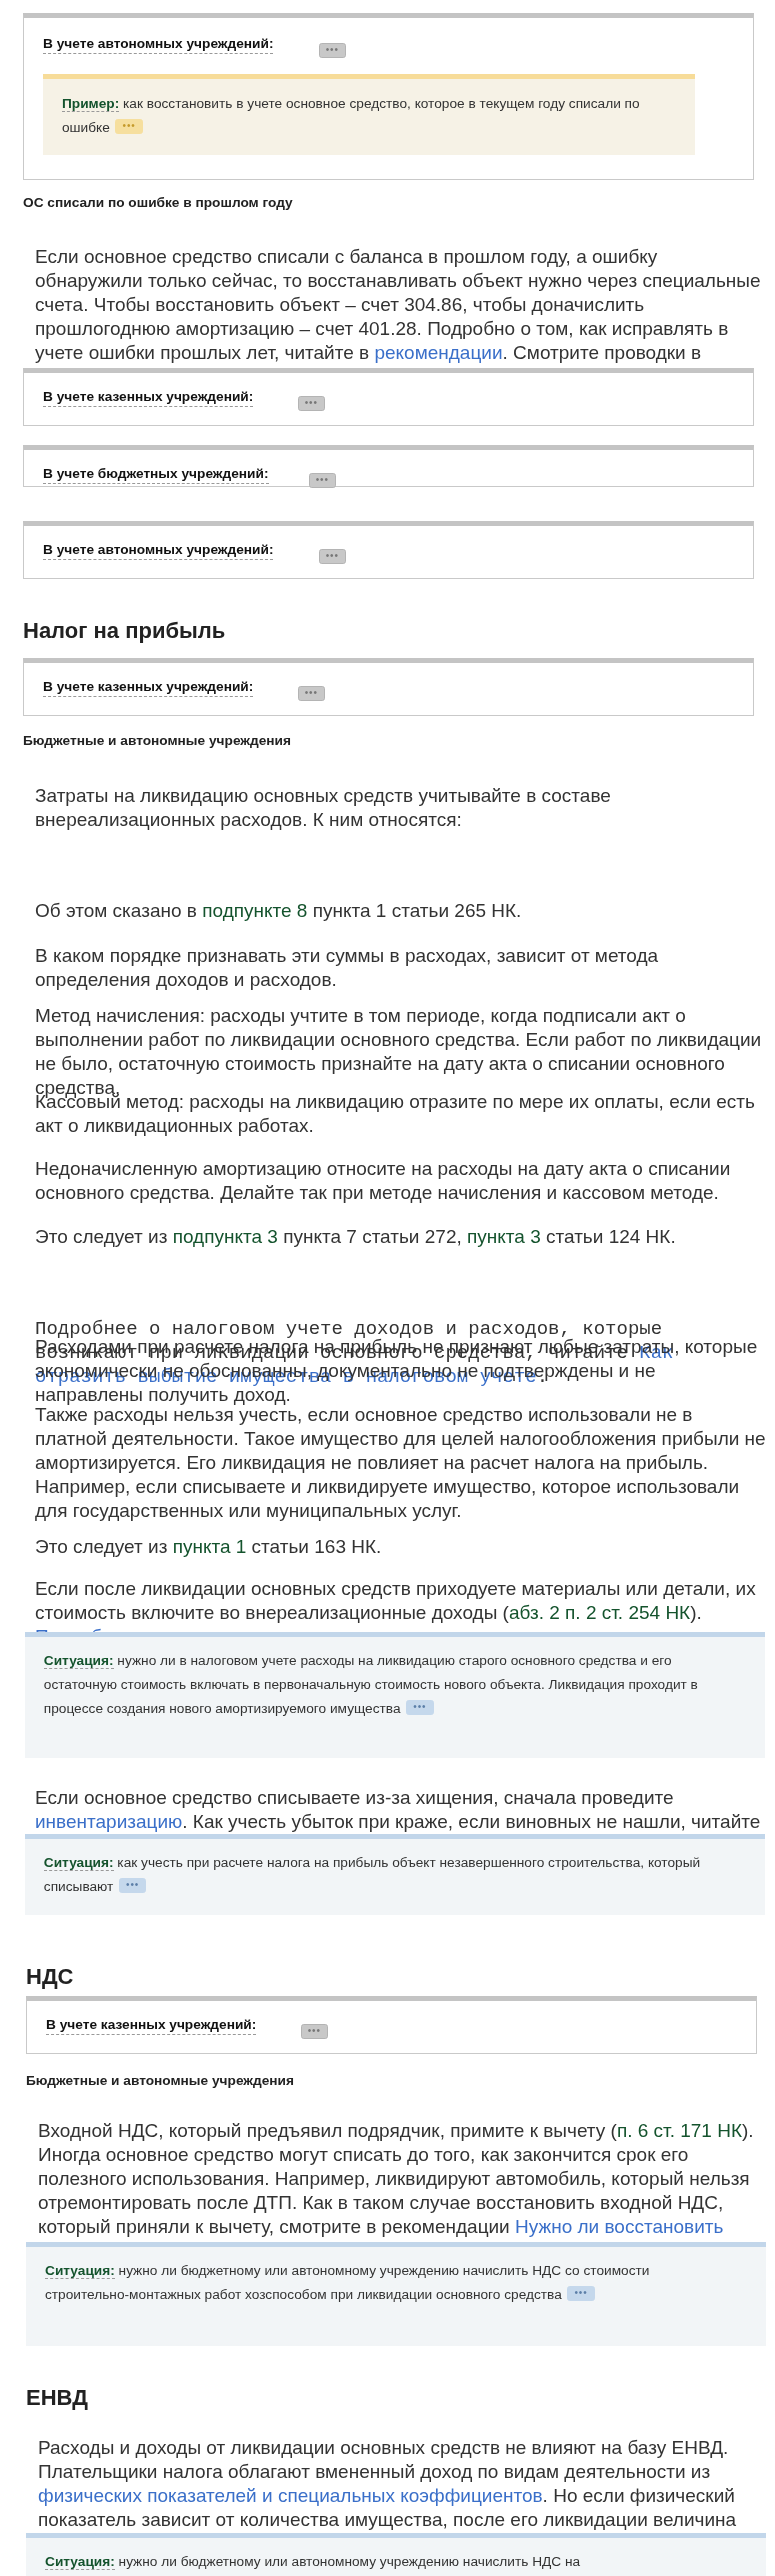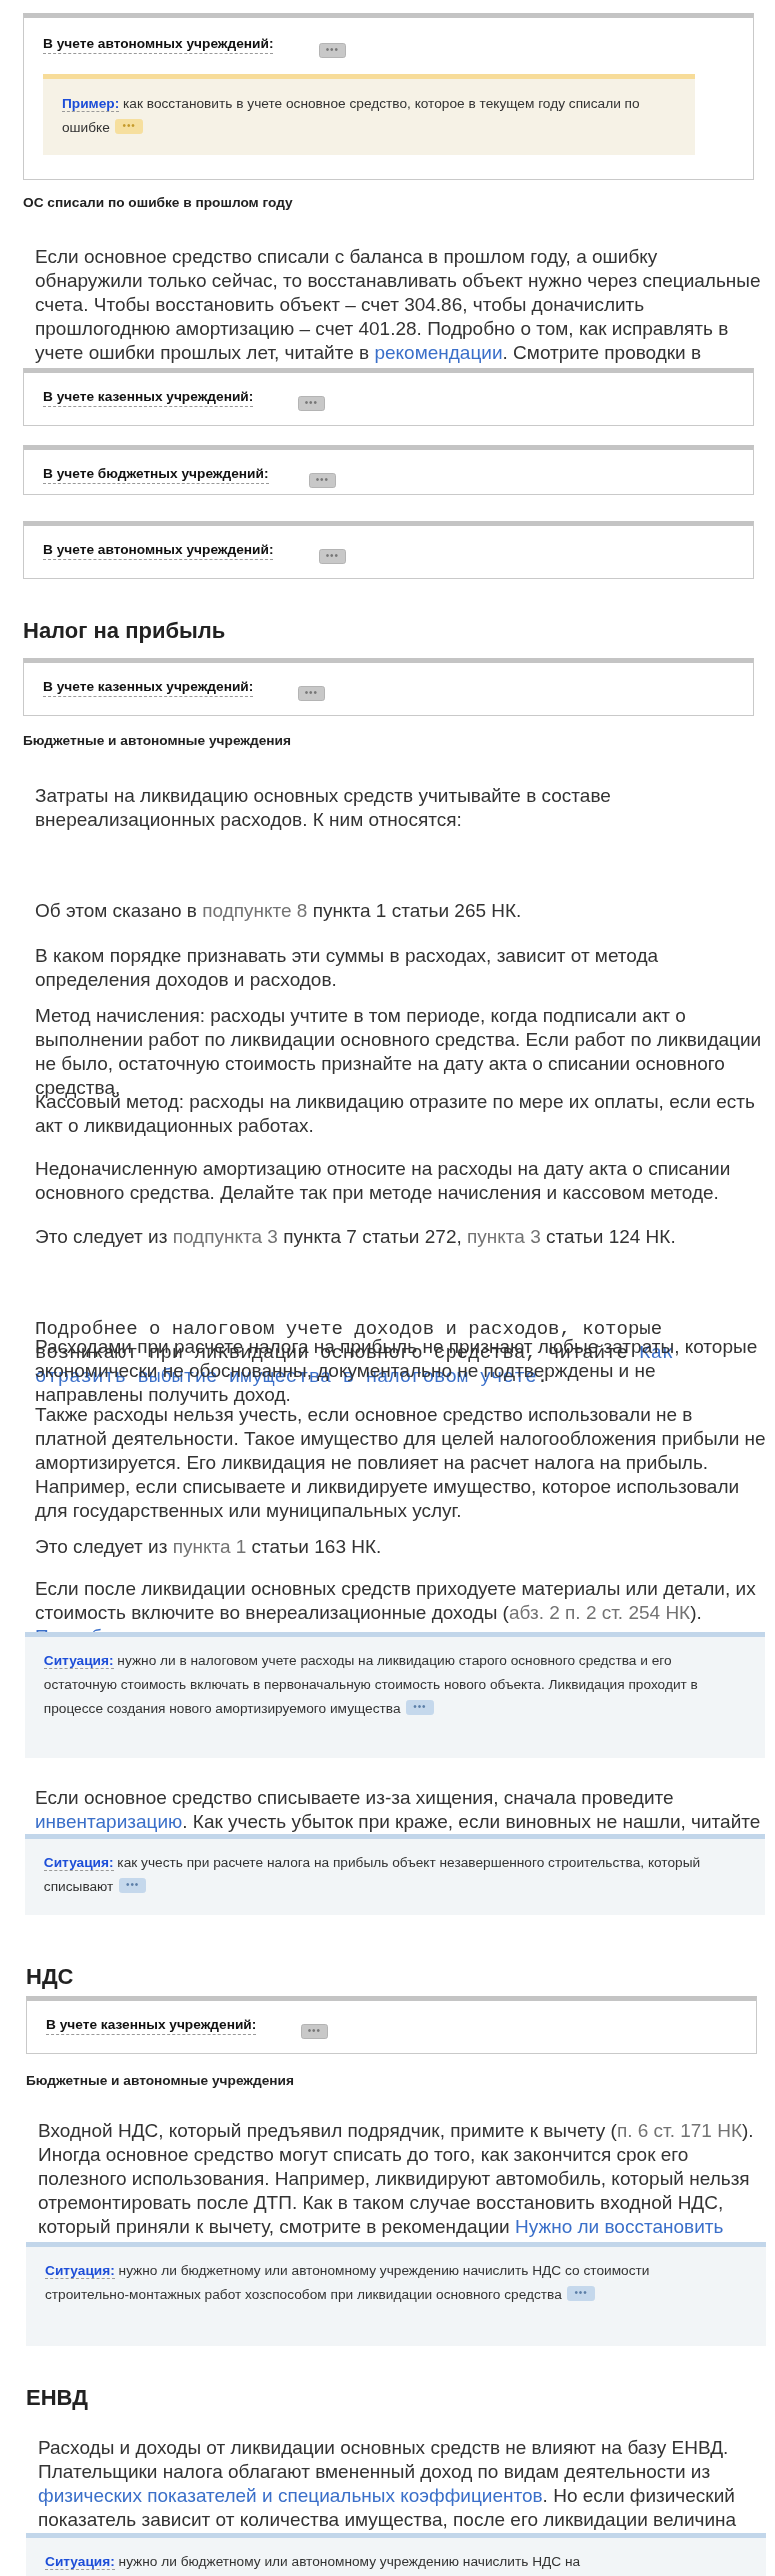--- a/index.html
+++ b/index.html
@@ -35,27 +35,27 @@
 
   .ex-box {
     position: absolute; left: 19px; width: 652px; background: #f6f2e6;
     border-top: 5.5px solid #f7dc99; box-sizing: border-box;
   }
   .sit-box {
     position: absolute; left: 1.8px; width: 740px; background: #f2f5f7;
     border-top: 5.5px solid #c2d6ea; box-sizing: border-box;
   }
   .box-text { position: absolute; left: 19px; right: 37px; font-size: 13.7px; line-height: 24px; color: #333; }
-  .lbl { font-weight: bold; color: #1d4ed8; border-bottom: 0.9px dashed #999; cursor: pointer; }
+  .lbl { font-weight: bold; color: #14532d; border-bottom: 0.9px dashed #999; cursor: pointer; }
 
   h2.sec { position: absolute; left: 0; margin: 0; font-size: 22px; line-height: 27.5px; font-weight: bold; color: #222; }
   h3.sub { position: absolute; left: 0; margin: 0; font-size: 13.7px; line-height: 18.3px; font-weight: bold; color: #222; }
   p.par { position: absolute; left: 0; width: 732px; margin: 12px; font-size: 19px; line-height: 24px; color: #333; }
   a.lnk { color: #3a6fc9; text-decoration: none; cursor: pointer; }
-  a.law { color: #737373; text-decoration: none; cursor: pointer; }
+  a.law { color: #14532d; text-decoration: none; cursor: pointer; }
   .dash { color: #555; margin-right: 7.3px; }
 </style>
 </head>
 <body>
 
 <div class="content">
 
   <div class="acc" style="top:13px;height:167px;">
     <div class="acc-title" style="top:16.5px;">
       <span>В учете автономных учреждений:</span>
@@ -72,21 +72,21 @@
   <h3 class="sub" style="top:194px;">ОС списали по ошибке в прошлом году</h3>
 
   <p class="par" style="top:233px;">
     <span>Если основное средство списали с баланса в прошлом году, а ошибку обнаружили только сейчас, то восстанавливать объект нужно через специальные счета. Чтобы восстановить объект – счет 304.86, чтобы доначислить прошлогоднюю амортизацию – счет 401.28. Подробно о том, как исправлять в учете ошибки прошлых лет, читайте в </span><a class="lnk">рекомендации</a><span>. Смотрите проводки в примерах по типам учреждений.</span>
   </p>
 
   <div class="acc" style="top:368px;height:58px;">
     <div class="acc-title" style="top:14.6px;">В учете казенных учреждений:</div>
     <span class="abs more" style="left:268px;top:18.3px;">•••</span>
   </div>
-  <div class="acc" style="top:445px;height:50px;">
+  <div class="acc" style="top:445px;height:42px;">
     <div class="acc-title" style="top:14.6px;">В учете бюджетных учреждений:</div>
     <span class="abs more" style="left:279px;top:18.3px;">•••</span>
   </div>
   <div class="acc" style="top:521px;height:58px;">
     <div class="acc-title" style="top:14.6px;">В учете автономных учреждений:</div>
     <span class="abs more" style="left:289px;top:18.3px;">•••</span>
   </div>
 
   <h2 class="sec" style="top:617px;">Налог на прибыль</h2>
 

